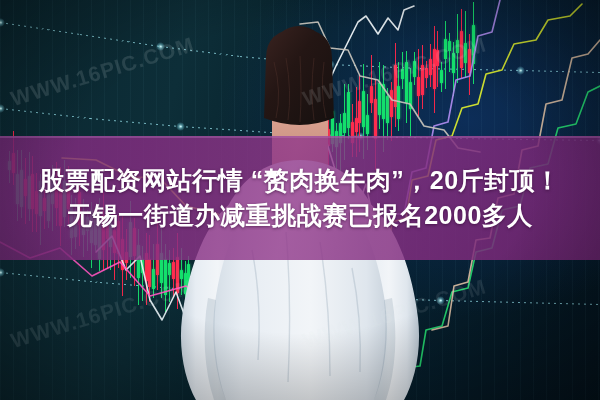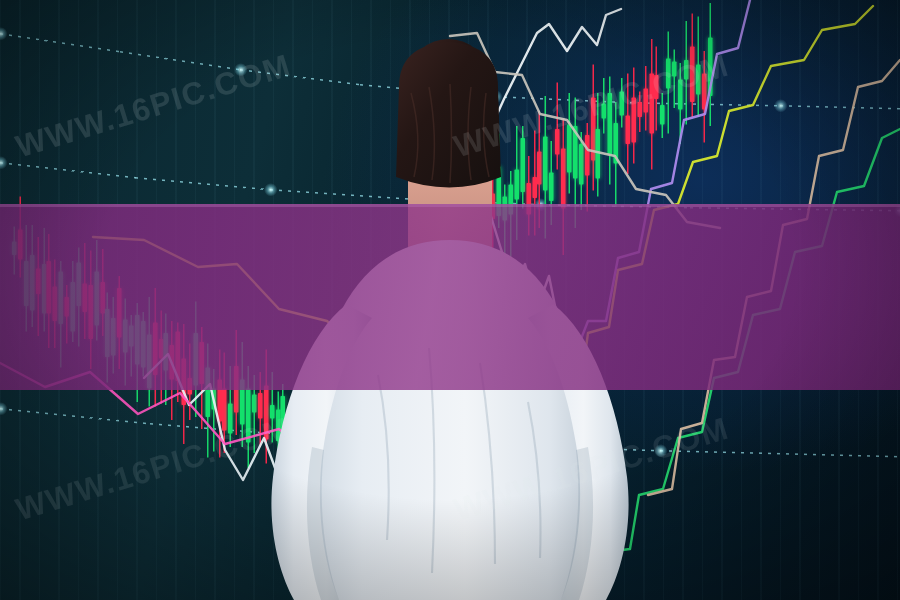--- a/index.html
+++ b/index.html
@@ -852,20 +852,22 @@
       <path d="M286,232 Q292,300 288,382"></path>
       <path d="M320,242 Q330,304 330,376"></path>
       <path d="M352,268 Q362,318 360,372"></path>
     </g>
   </svg>
 
   <div class="band"></div>
   <div class="band-top-edge"></div>
 
   <div class="caption">
+    <div class="line">股票配资网站行情 “赘肉换牛肉”，20斤封顶！</div>
+    <div class="line">无锡一街道办减重挑战赛已报名2000多人</div>
   </div>
 
   <div id="watermarks">
       <div class="wm" style="left: 8px; top: 88px; transform: rotate(-17deg);">WWW.16PIC.COM</div>
       <div class="wm dim" style="left: 8px; top: 330px; transform: rotate(-17deg);">WWW.16PIC.COM</div>
       <div class="wm" style="left: 300px; top: 88px; transform: rotate(-17deg);">WWW.16PIC.COM</div>
       <div class="wm dim" style="left: 300px; top: 330px; transform: rotate(-17deg);">WWW.16PIC.COM</div>
     </div>
 
   <div class="bg-vignette"></div>

